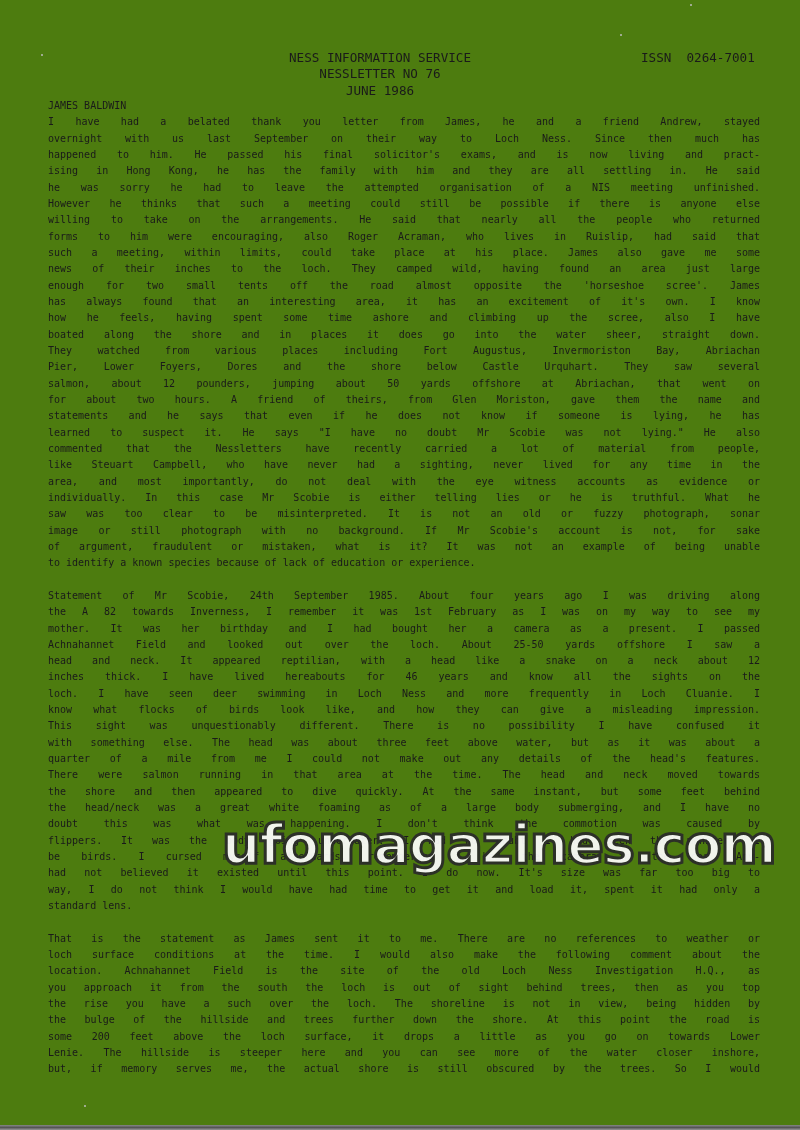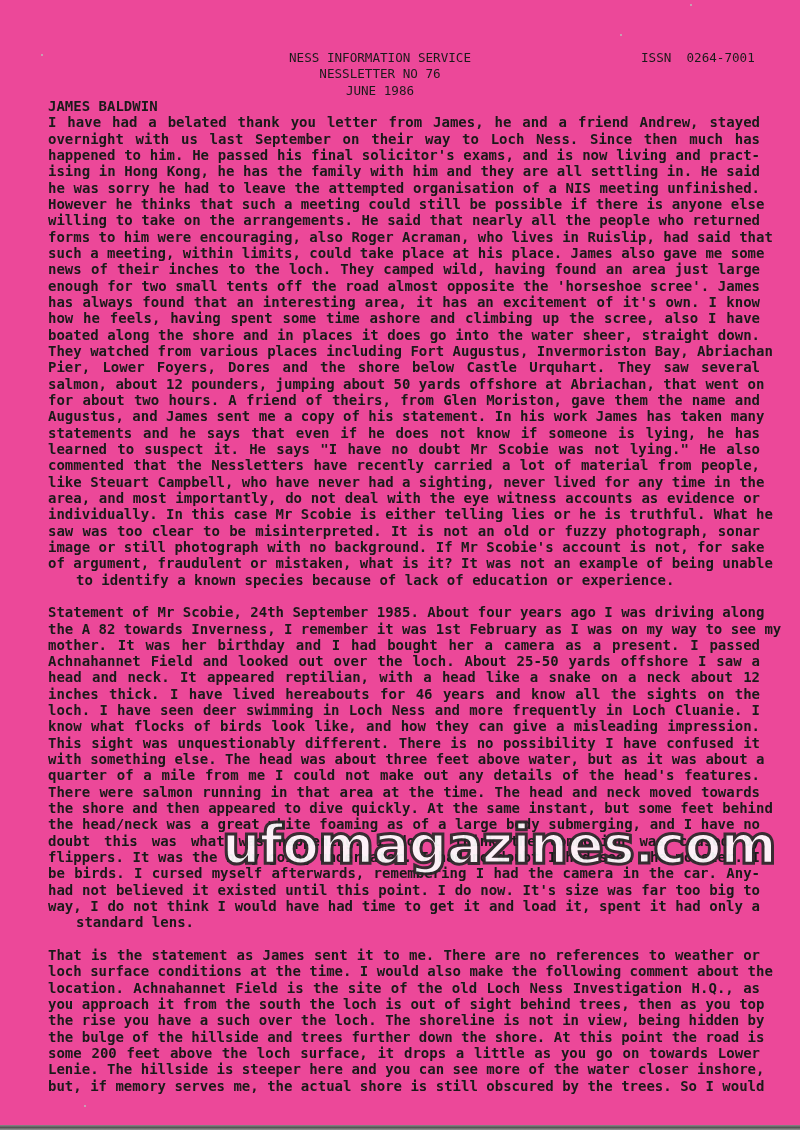--- a/index.html
+++ b/index.html
@@ -14,21 +14,21 @@
       overflow: hidden;
       font-family: "DejaVu Sans Mono", "Liberation Mono", monospace;
       color: #1a1a1a;
     }
     .page {
       position: absolute;
       left: 0;
       top: 0;
       width: 800px;
       height: 1130px;
-      background: #ec4899;
+      background: #4d7c0f;
     }
     .header {
       position: absolute;
       top: 50px;
       left: 0;
       width: 800px;
       font-size: 12.6px;
       line-height: 16.3px;
     }
     .header-center {
@@ -42,41 +42,39 @@
       position: absolute;
       left: 641px;
       top: 0;
       white-space: pre;
     }
     .content {
       position: absolute;
       left: 48px;
       top: 98px;
       width: 712px;
-      font-size: 14px;
+      font-size: 10px;
       line-height: 16.33px;
-      font-weight: bold;
     }
     .section-heading {
       white-space: pre;
       height: 16.33px;
     }
     .para {
       margin: 0;
     }
     .para .line {
       display: block;
       white-space: nowrap;
       text-align: justify;
       text-align-last: justify;
       height: 16.33px;
     }
     .para .line.last {
       text-align-last: left;
-      margin-left: 28px;
     }
     .gap {
       height: 16.33px;
     }
     .watermark {
       position: absolute;
       left: 222px;
       top: 820px;
       font-family: "DejaVu Sans", "Liberation Sans", sans-serif;
       font-weight: bold;
@@ -134,21 +132,20 @@
           <span class="line">such a meeting, within limits, could take place at his place. James also gave me some</span>
           <span class="line">news of their inches to the loch. They camped wild, having found an area just large</span>
           <span class="line">enough for two small tents off the road almost opposite the 'horseshoe scree'. James</span>
           <span class="line">has always found that an interesting area, it has an excitement of it's own. I know</span>
           <span class="line">how he feels, having spent some time ashore and climbing up the scree, also I have</span>
           <span class="line">boated along the shore and in places it does go into the water sheer, straight down.</span>
           <span class="line">They watched from various places including Fort Augustus, Invermoriston Bay, Abriachan</span>
           <span class="line">Pier, Lower Foyers, Dores and the shore below Castle Urquhart. They saw several</span>
           <span class="line">salmon, about 12 pounders, jumping about 50 yards offshore at Abriachan, that went on</span>
           <span class="line">for about two hours. A friend of theirs, from Glen Moriston, gave them the name and</span>
-          <span class="line">Augustus, and James sent me a copy of his statement. In his work James has taken many</span>
           <span class="line">statements and he says that even if he does not know if someone is lying, he has</span>
           <span class="line">learned to suspect it. He says "I have no doubt Mr Scobie was not lying." He also</span>
           <span class="line">commented that the Nessletters have recently carried a lot of material from people,</span>
           <span class="line">like Steuart Campbell, who have never had a sighting, never lived for any time in the</span>
           <span class="line">area, and most importantly, do not deal with the eye witness accounts as evidence or</span>
           <span class="line">individually. In this case Mr Scobie is either telling lies or he is truthful. What he</span>
           <span class="line">saw was too clear to be misinterpreted. It is not an old or fuzzy photograph, sonar</span>
           <span class="line">image or still photograph with no background. If Mr Scobie's account is not, for sake</span>
           <span class="line">of argument, fraudulent or mistaken, what is it? It was not an example of being unable</span>
           <span class="line last">to identify a known species because of lack of education or experience.</span>

